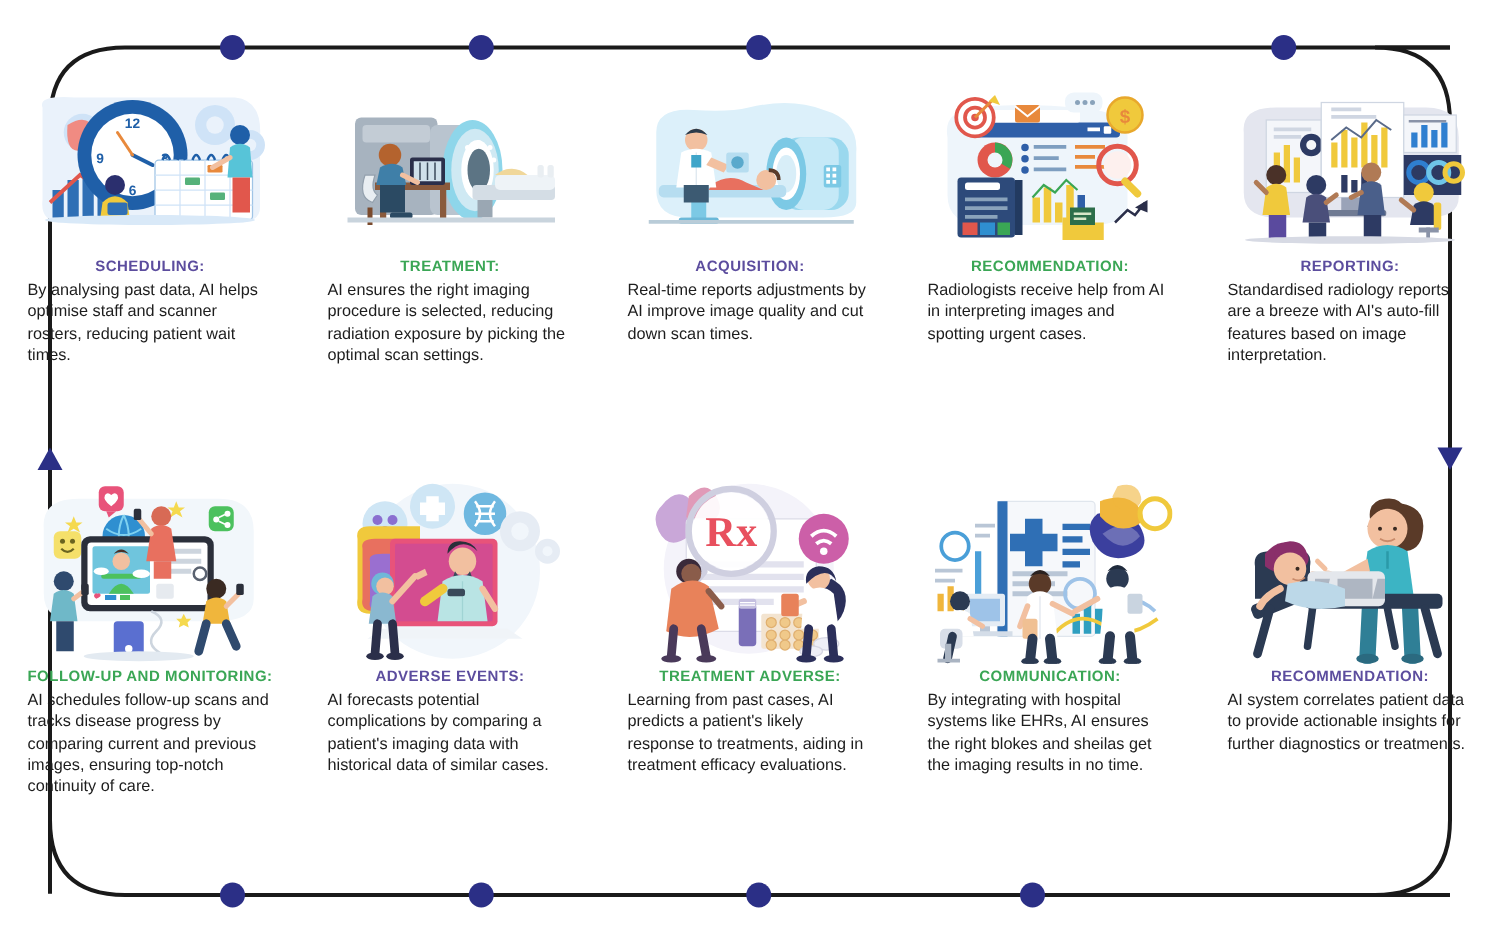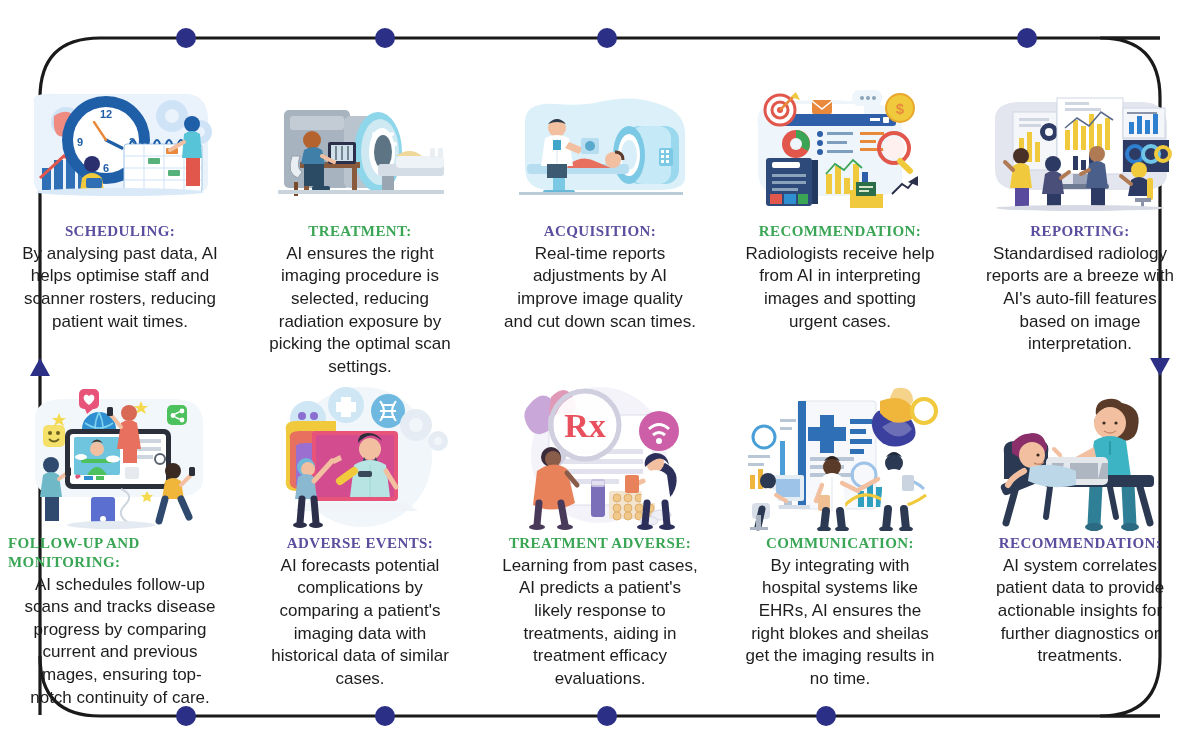--- a/index.html
+++ b/index.html
@@ -4,33 +4,33 @@
 <style>
   html,body{margin:0;padding:0;}
   body{
     width:1200px;height:754px;background:#ffffff;
     font-family:"Liberation Sans", sans-serif;
     overflow:hidden;position:relative;
   }
   #stage{position:absolute;inset:0;width:1200px;height:754px;}
   #track{position:absolute;left:0;top:0;width:1200px;height:754px;pointer-events:none;}
   .row{position:absolute;left:0;width:1200px;display:flex;}
-  .row-top{top:84px;}
+  .row-top{top:68px;}
   .row-bot{top:382px;}
   .cell{flex:1 1 0;display:flex;flex-direction:column;align-items:center;padding:0 8px;box-sizing:border-box;}
   .art{width:100%;height:130px;display:flex;align-items:center;justify-content:center;}
   .art svg{display:block;}
   .title{
-    font-size:15px;font-weight:bold;letter-spacing:.4px;
-    text-align:left;line-height:1.25;margin-top:8px;font-family:Liberation Serif, serif;
+    font-size:12px;font-weight:bold;letter-spacing:.4px;
+    text-align:right;line-height:1.25;margin-top:8px;
   }
   .t-purple{color:#5c4d9e;}
   .t-green{color:#3aa655;}
   .desc{
-    font-size:17px;color:#1d1d1d;text-align:center;
+    font-size:13px;color:#1d1d1d;
     line-height:1.33;margin-top:2px;max-width:196px;
   }
   .cell-bot .art{height:150px;}
   .cell-bot .title{margin-top:2px;}
 </style>
 </head>
 <body>
 
 <div id="stage">
 

